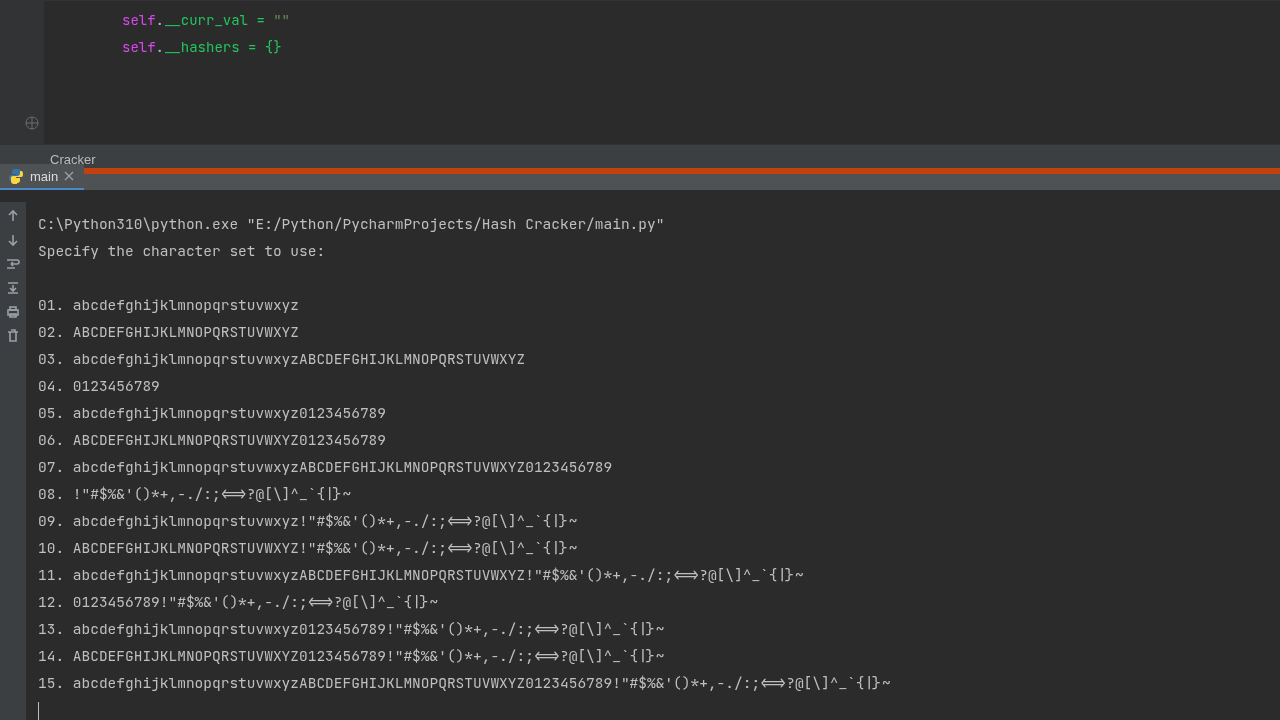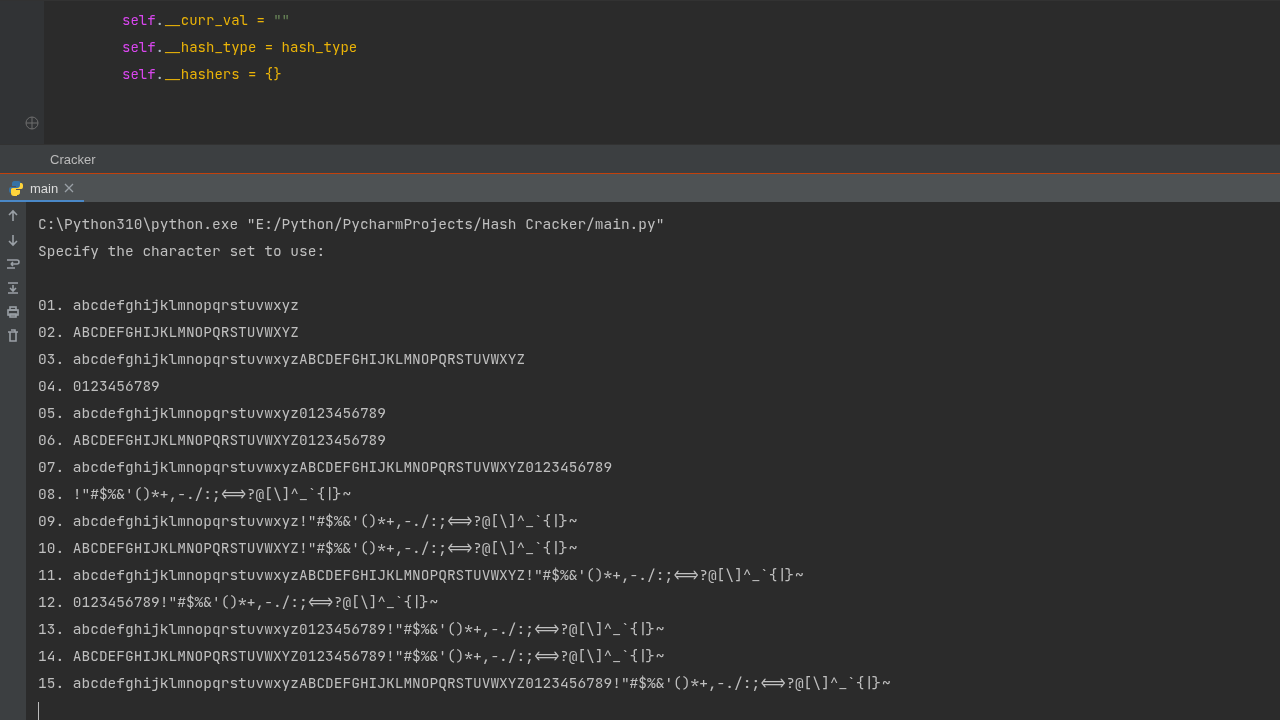--- a/index.html
+++ b/index.html
@@ -38,38 +38,38 @@
   .code-line {
     padding-left: 122px;
     line-height: 27px;
     font-family: "JetBrains Mono","Consolas",monospace;
     font-size: 14px;
     white-space: pre;
   }
   .kw-self  { color: #d946ef; }
   .punct    { color: #a9b7c6; }
   .str      { color: #6a8759; }
-  .ident    { color: #eab308; }
+  .ident    { color: #22c55e; }
 
   
   .breadcrumb {
     height: 30px;
     line-height: 30px;
     padding-left: 50px;
     background: #3c3f41;
     color: #bbbbbb;
     font-size: 13px;
     font-family: "Segoe UI", sans-serif;
     border-top: 1px solid #323232;
-    border-bottom: 1px solid #c2410c;
+    border-bottom: 6px solid #c2410c;
   }
 
   
   .tab-strip {
-    height: 28px;
+    height: 16px;
     background: #4e5254;
     display: flex;
     align-items: flex-end;
     font-family: "Segoe UI", sans-serif;
     font-size: 13px;
   }
   .run-tab {
     display: flex;
     align-items: center;
     gap: 6px;
@@ -83,20 +83,21 @@
   }
   .tab-close {
     width: 10px; height: 10px;
     color: #9aa0a6;
   }
 
   
   .console-wrap {
     display: flex;
     height: calc(720px - 144px - 30px - 28px);
+    margin-top: 12px;
   }
   .console-gutter {
     width: 26px;
     background: #3c3f41;
     display: flex;
     flex-direction: column;
     align-items: center;
     padding-top: 6px;
     gap: 8px;
   }
@@ -130,21 +131,20 @@
 
 <div class="editor">
   <div class="gutter">
     <svg viewBox="0 0 14 14">
       <path d="M7 1 L7 13 M1 7 L13 7" stroke="#6e6e6e" stroke-width="1"></path>
       <circle cx="7" cy="7" r="6" stroke="#6e6e6e" stroke-width="1"></circle>
     </svg>
   </div>
   <div id="editor-lines">
       <div class="code-line"><span class="kw-self">self</span><span class="punct">.</span><span class="ident">__curr_val = </span><span class="str">""</span></div>
-      <div class="code-line"><span class="kw-self">self</span><span class="punct">.</span><span class="ident">__hash_type = hash_type</span></div>
       <div class="code-line"><span class="kw-self">self</span><span class="punct">.</span><span class="ident">__hashers = {}</span></div>
     </div>
 </div>
 
 <div class="breadcrumb">
   <span>Cracker</span>
 </div>
 
 <div class="tab-strip">
   <div class="run-tab">

